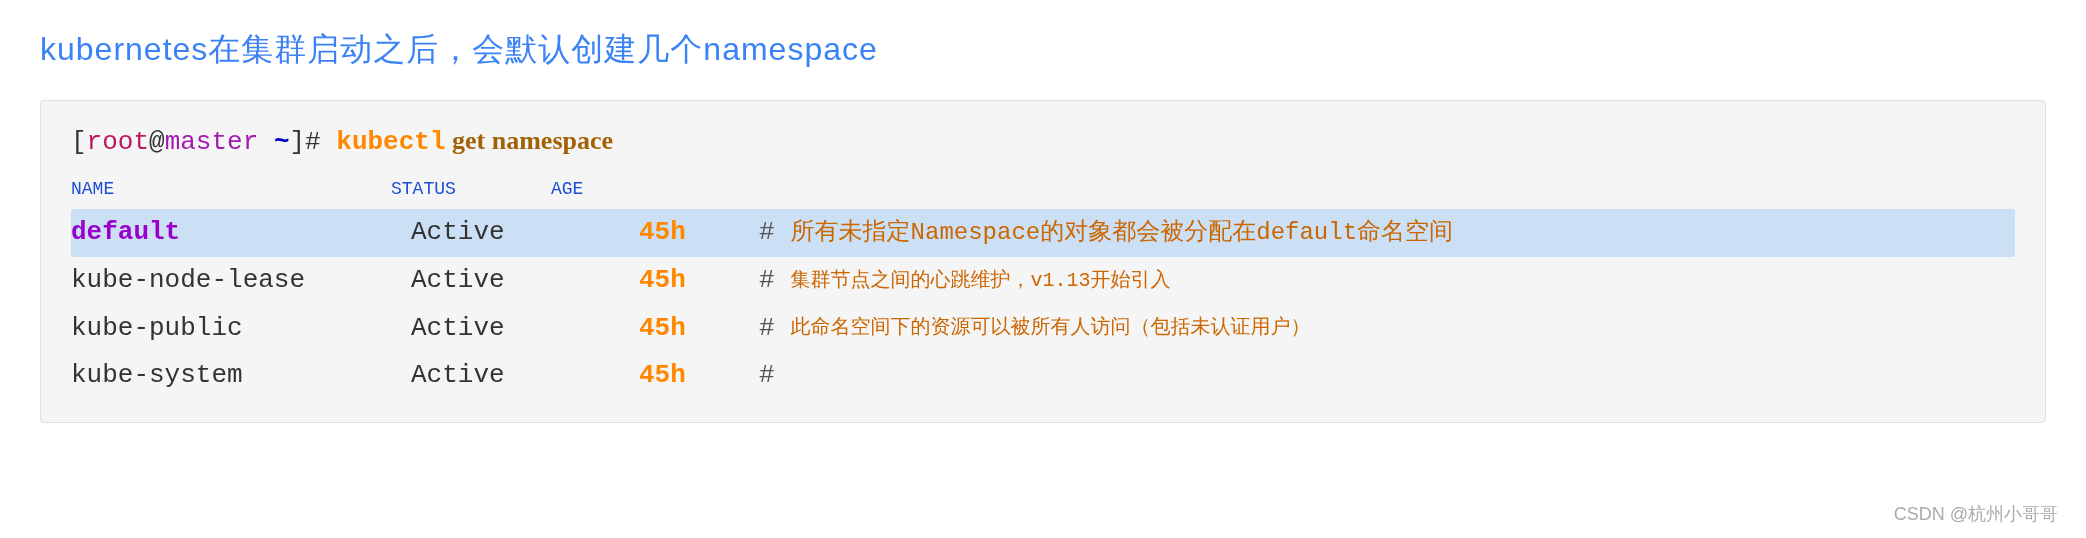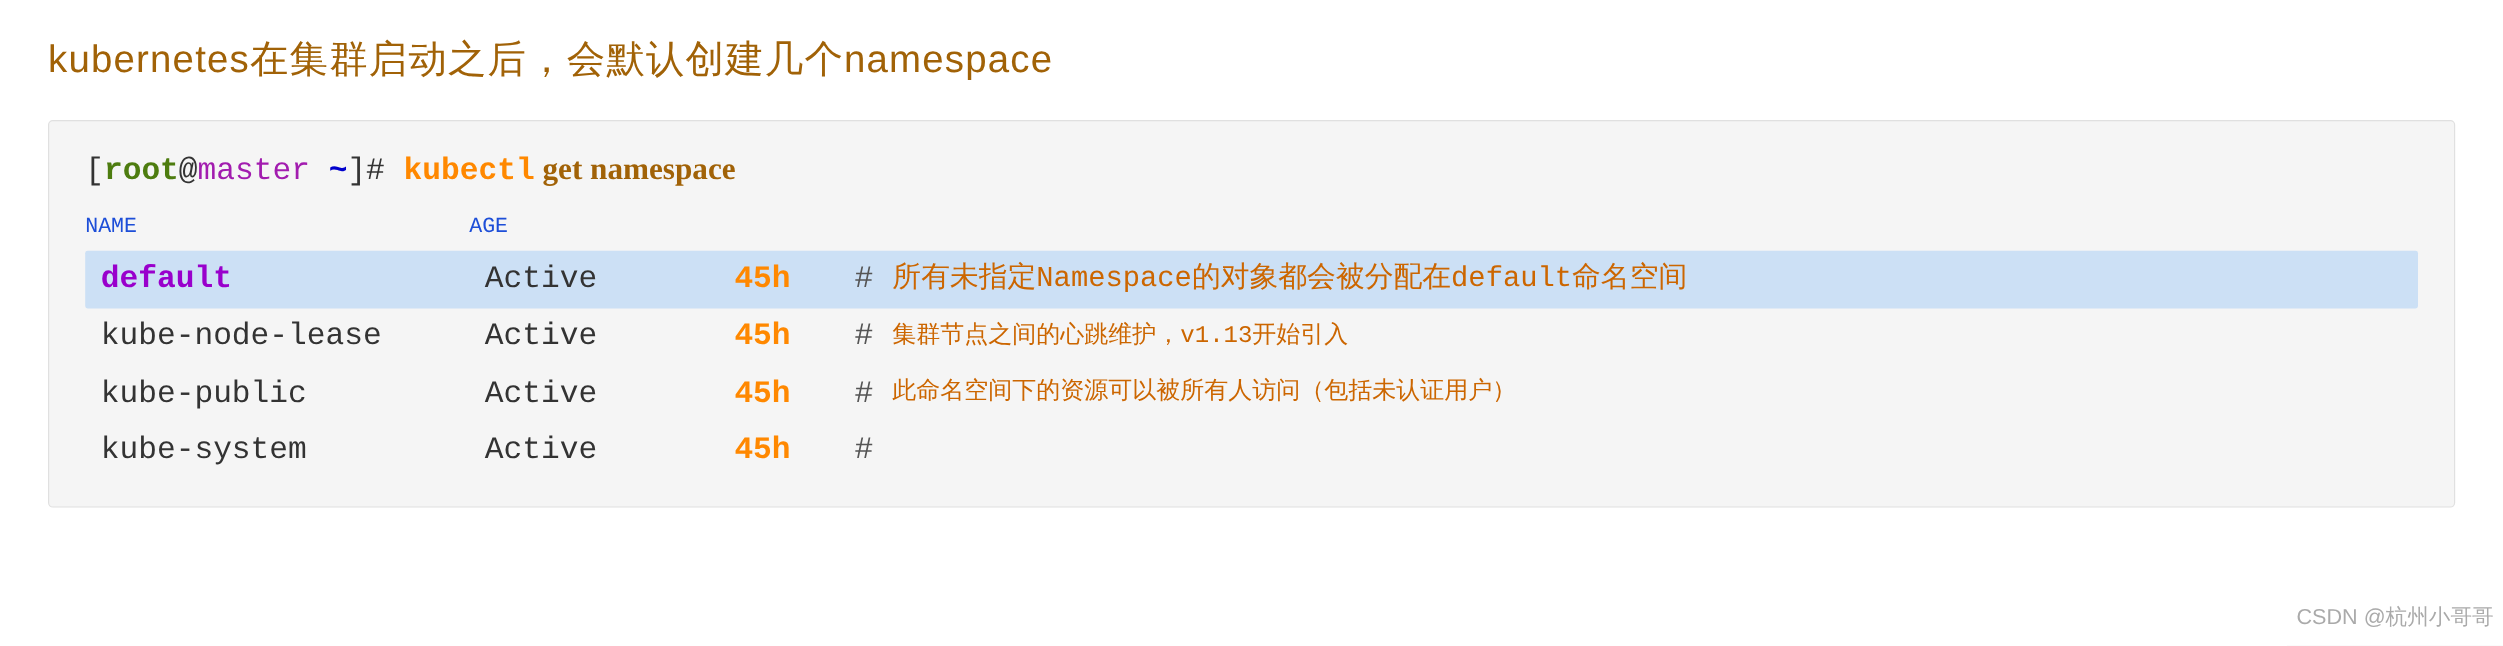--- a/index.html
+++ b/index.html
@@ -18,21 +18,21 @@
     }
 
     .page-container {
       padding: 28px 40px;
       width: 100%;
       height: 100%;
     }
 
     .title-text {
       font-size: 32px;
-      color: #a16207;
+      color: #3b82f6;
       font-weight: normal;
       margin-bottom: 28px;
       letter-spacing: 1px;
     }
 
     .terminal-block {
       background: #f5f5f5;
       border: 1px solid #e0e0e0;
       border-radius: 4px;
       padding: 22px 30px 22px 30px;
@@ -43,22 +43,22 @@
       font-size: 26px;
       margin-bottom: 16px;
       line-height: 1.4;
     }
 
     .prompt-root {
       color: #333333;
     }
 
     .prompt-user {
-      color: #4d7c0f;
-      font-weight: bold;
+      color: #be185d;
+      font-weight: normal;
     }
 
     .prompt-at {
       color: #333333;
     }
 
     .prompt-host {
       color: #a21caf;
       font-weight: normal;
     }
@@ -89,21 +89,22 @@
       margin-bottom: 6px;
       display: flex;
       line-height: 1.5;
     }
 
     .table-data-row {
       font-size: 26px;
       display: flex;
       align-items: flex-start;
       line-height: 1.6;
-      padding: 3px 13px;
+      padding: 3px 0;
+      gap: 20px;
     }
 
     .table-data-row.highlighted {
       background: #cce0f5;
       border-radius: 2px;
     }
 
     .col-name {
       width: 320px;
       min-width: 320px;
@@ -154,39 +155,40 @@
     }
 
     .comment-text-small {
       color: #cc6600;
       font-size: 20px;
     }
 
     .watermark {
       position: absolute;
       bottom: 12px;
-      right: 8px;
+      right: 28px;
       font-size: 18px;
       color: #aaaaaa;
     }
   </style>
 </head>
 <body>
 
 <div class="page-container">
   <div class="title-text">kubernetes在集群启动之后，会默认创建几个namespace</div>
 
   <div class="terminal-block">
 
     <div class="command-line">
       <span class="prompt-root">[</span><span class="prompt-user">root</span><span class="prompt-at">@</span><span class="prompt-host">master</span><span class="prompt-root"> </span><span class="prompt-tilde">~</span><span class="prompt-root">]</span><span class="prompt-hash"># </span><span class="cmd-kubectl">kubectl</span><span class="cmd-args">  </span><span class="cmd-args">get namespace</span>
     </div>
 
     <div class="table-header-row">
       <span class="col-name">NAME</span>
+      <span class="col-status">STATUS</span>
       <span class="col-age">AGE</span>
     </div>
 
     <div class="table-data-row highlighted">
       <span class="col-name name-default">default</span>
       <span class="col-status status-active">Active</span>
       <span class="col-age age-value">45h</span>
       <span class="col-comment">
         <span class="comment-hash">#</span>
         <span class="comment-text">所有未指定Namespace的对象都会被分配在default命名空间</span>

